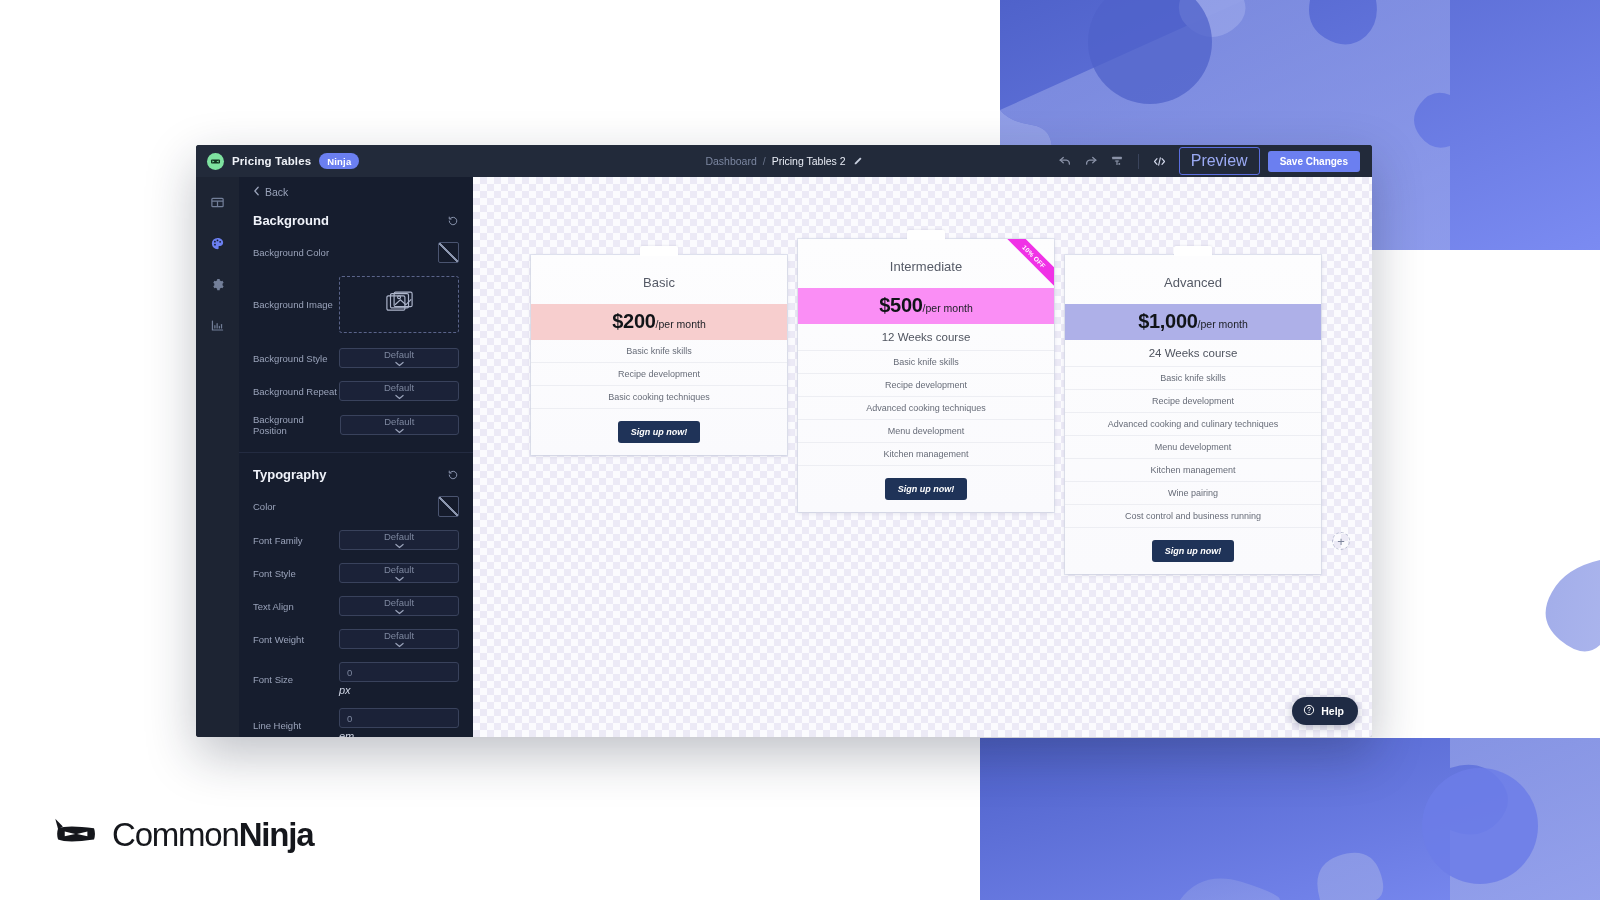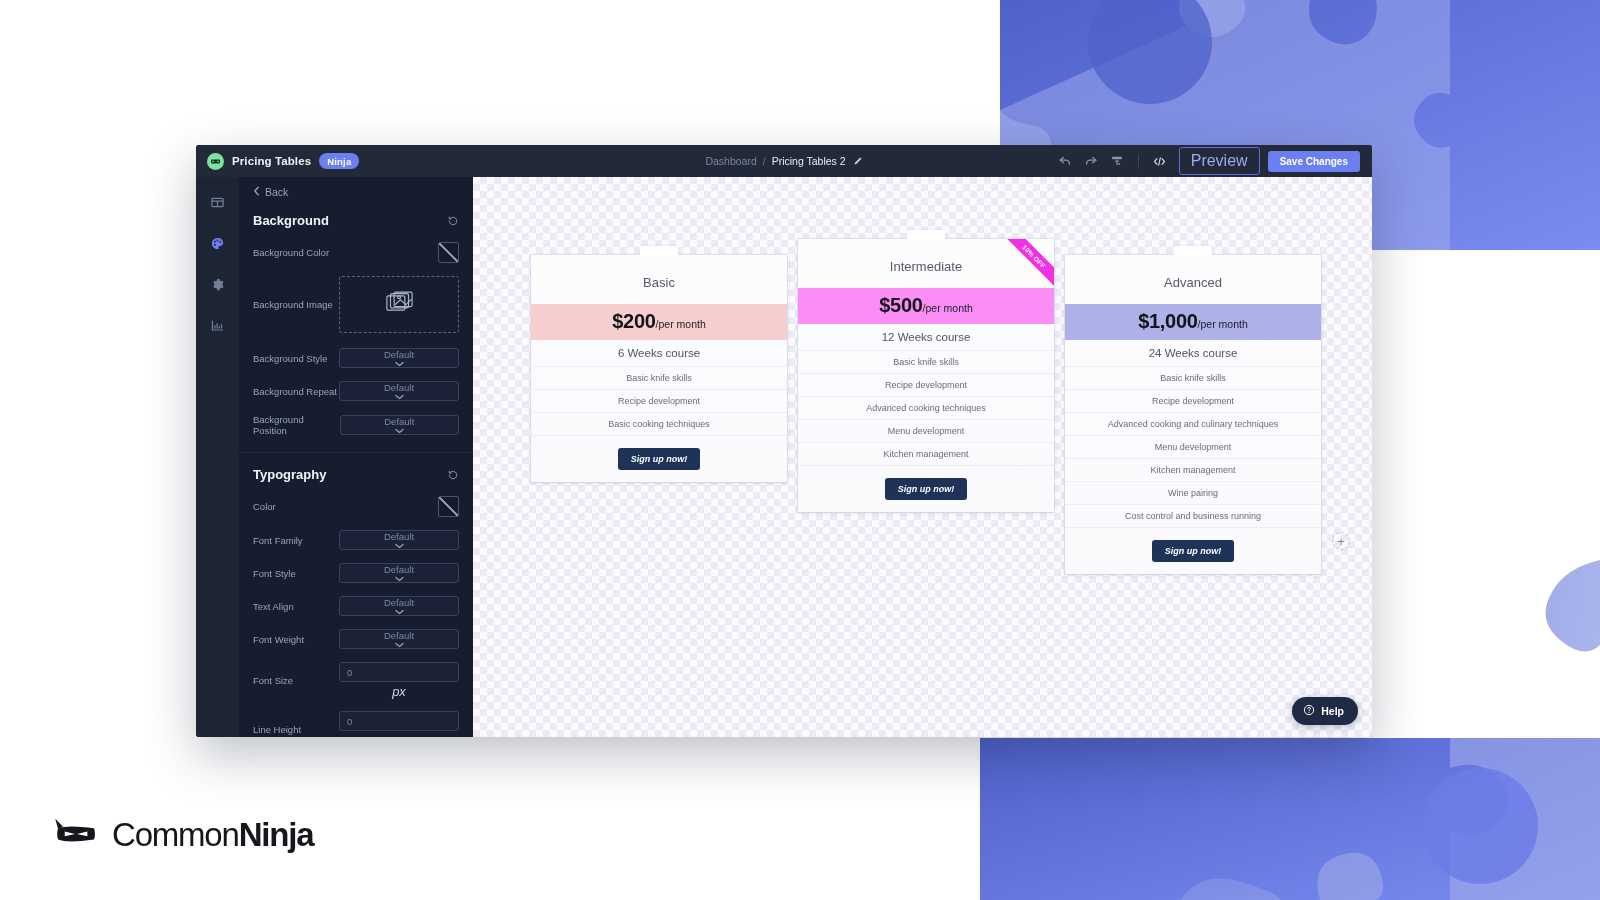--- a/index.html
+++ b/index.html
@@ -134,21 +134,21 @@
     display: flex; align-items: center; justify-content: space-between;
     padding: 0 7px; color: #7d879f; font-size: 9.5px; cursor: pointer; flex-direction: column;
   }
   .select .chev { color:#9aa3ba; display:flex; }
   .inputbox {
     width: 120px; height: 20px; background: #1b2238;
     border: 1px solid #39425c; border-radius: 3px;
     display:flex; align-items:center; padding: 0 7px;
     color: #7d879f; font-size: 9.5px;
   }
-  .unit { color:#cfd5e4; font-size: 13px; font-style: italic; text-align:center; margin: 2px 0 0 0; }
+  .unit { color:#cfd5e4; font-size: 11px; font-style: italic; text-align:left; margin: 2px 0 0 0; }
   .row-stack { display:flex; align-items:center; justify-content:space-between; margin-bottom: 2px; }
   .field-col { width:120px; }
 
   
   .canvas {
     flex: 1; position: relative; overflow: hidden;
     background-color: #fbfbfe;
     background-image:
       linear-gradient(45deg, #eceaf6 25%, transparent 25%, transparent 75%, #eceaf6 75%),
       linear-gradient(45deg, #eceaf6 25%, transparent 25%, transparent 75%, #eceaf6 75%);
@@ -530,21 +530,20 @@
       <div class="canvas">
         <div class="cards-area">
 
           <div class="pcard" style="left:58px; top:78px; width:256px;">
             <div class="card-tab"></div>
             <div class="card-title">Basic</div>
             <div class="price-band" style="background:#f7cece;">
               <span class="price-main">$200</span>
               <span class="price-per">/per month</span>
             </div>
-            <div class="feat-head">6 Weeks course</div>
             <div class="feat">Basic knife skills</div>
             <div class="feat">Recipe development</div>
             <div class="feat">Basic cooking techniques</div>
             <button class="signup">Sign up now!</button>
           </div>
 
           <div class="pcard" style="left:325px; top:62px; width:256px;">
             <div class="card-tab"></div>
             <div class="ribbon">
               <span>10% OFF</span>

